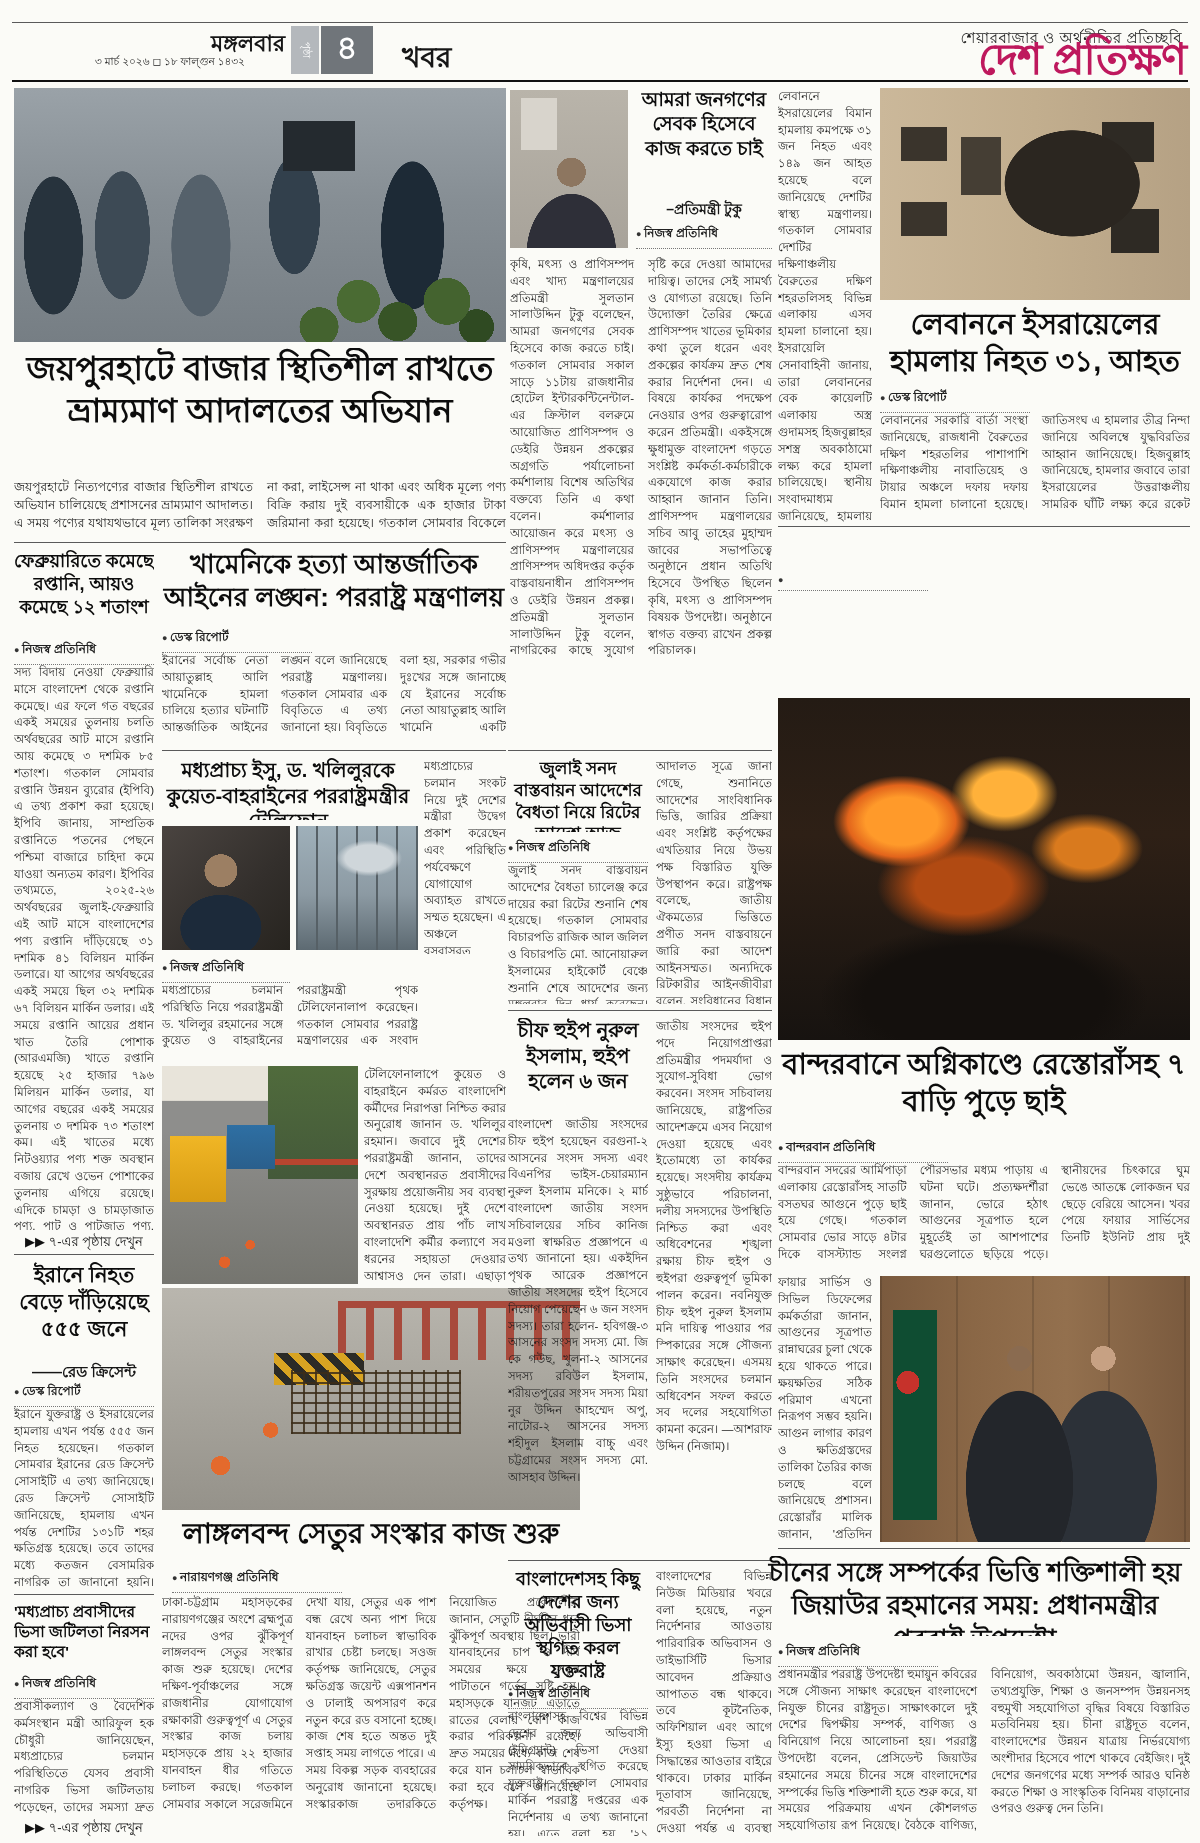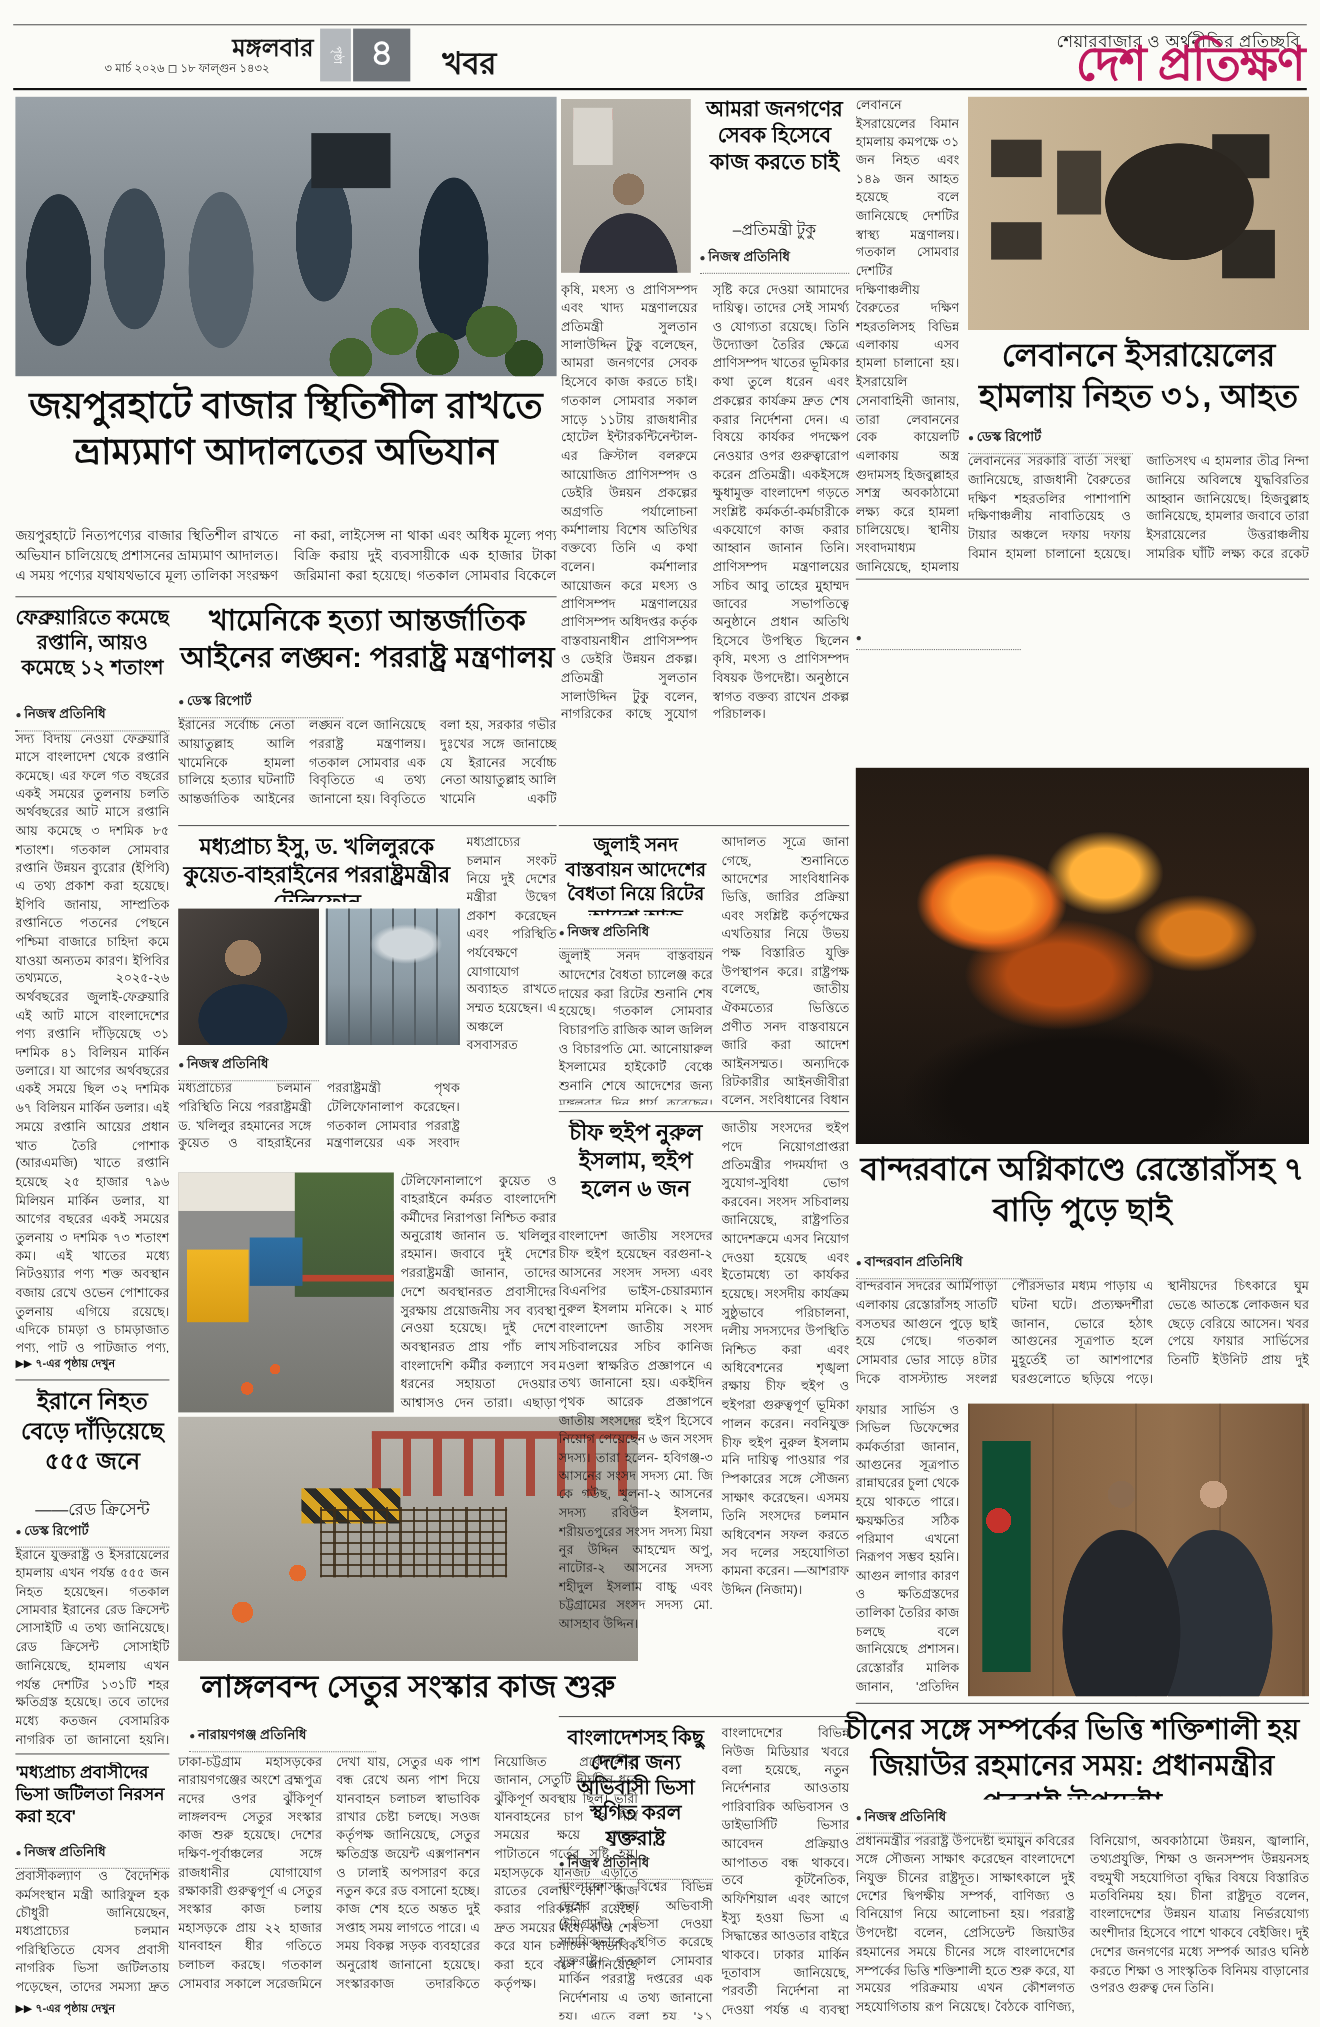--- a/index.html
+++ b/index.html
@@ -14,22 +14,22 @@
   .photo{background-color:#999;}
   .headline{font-weight:700;color:#0c0c0c;line-height:1.28;text-align:center;overflow:hidden;}
   .headline.left{text-align:left;}
   .byline{font-size:12px;font-weight:700;color:#222;border-bottom:1px dotted #777;padding:2px 0 4px;overflow:hidden;white-space:nowrap;}
   .byline::before{content:"● ";font-size:9px;color:#333;}
   .byline.center{text-align:center;border-top:1px dotted #777;}
   .bodytext{font-size:12.3px;line-height:1.48;text-align:justify;color:#1b1b1b;overflow:hidden;}
   .bodytext.small{font-size:11.6px;line-height:1.45;}
   .cols2{column-count:2;column-gap:14px;}
   .cols3{column-count:3;column-gap:13px;}
-  .jump{font-weight:700;font-size:10px;text-align:left;color:#111;}
-  .attribution{font-weight:400;}
+  .jump{font-weight:400;font-size:13px;text-align:center;color:#111;}
+  .attribution{font-weight:700;}
   
   .masthead{font-weight:800;font-size:43px;letter-spacing:-1px;color:#be185d;line-height:1;}
   .tagline{font-size:15px;color:#222;text-align:right;letter-spacing:.5px;}
   .daybox{font-weight:700;font-size:22px;text-align:right;}
   .dateline{font-size:10.5px;color:#222;white-space:nowrap;}
   .pagebox-light{background:#b4b8bc;color:#fff;display:flex;align-items:center;justify-content:center;font-size:10px;writing-mode:vertical-rl;}
   .pagebox-dark{background:#70757a;color:#fff;display:flex;align-items:center;justify-content:center;font-weight:700;font-size:33px;}
   .section-label{font-weight:700;font-size:28px;}
 </style>
 </head>

